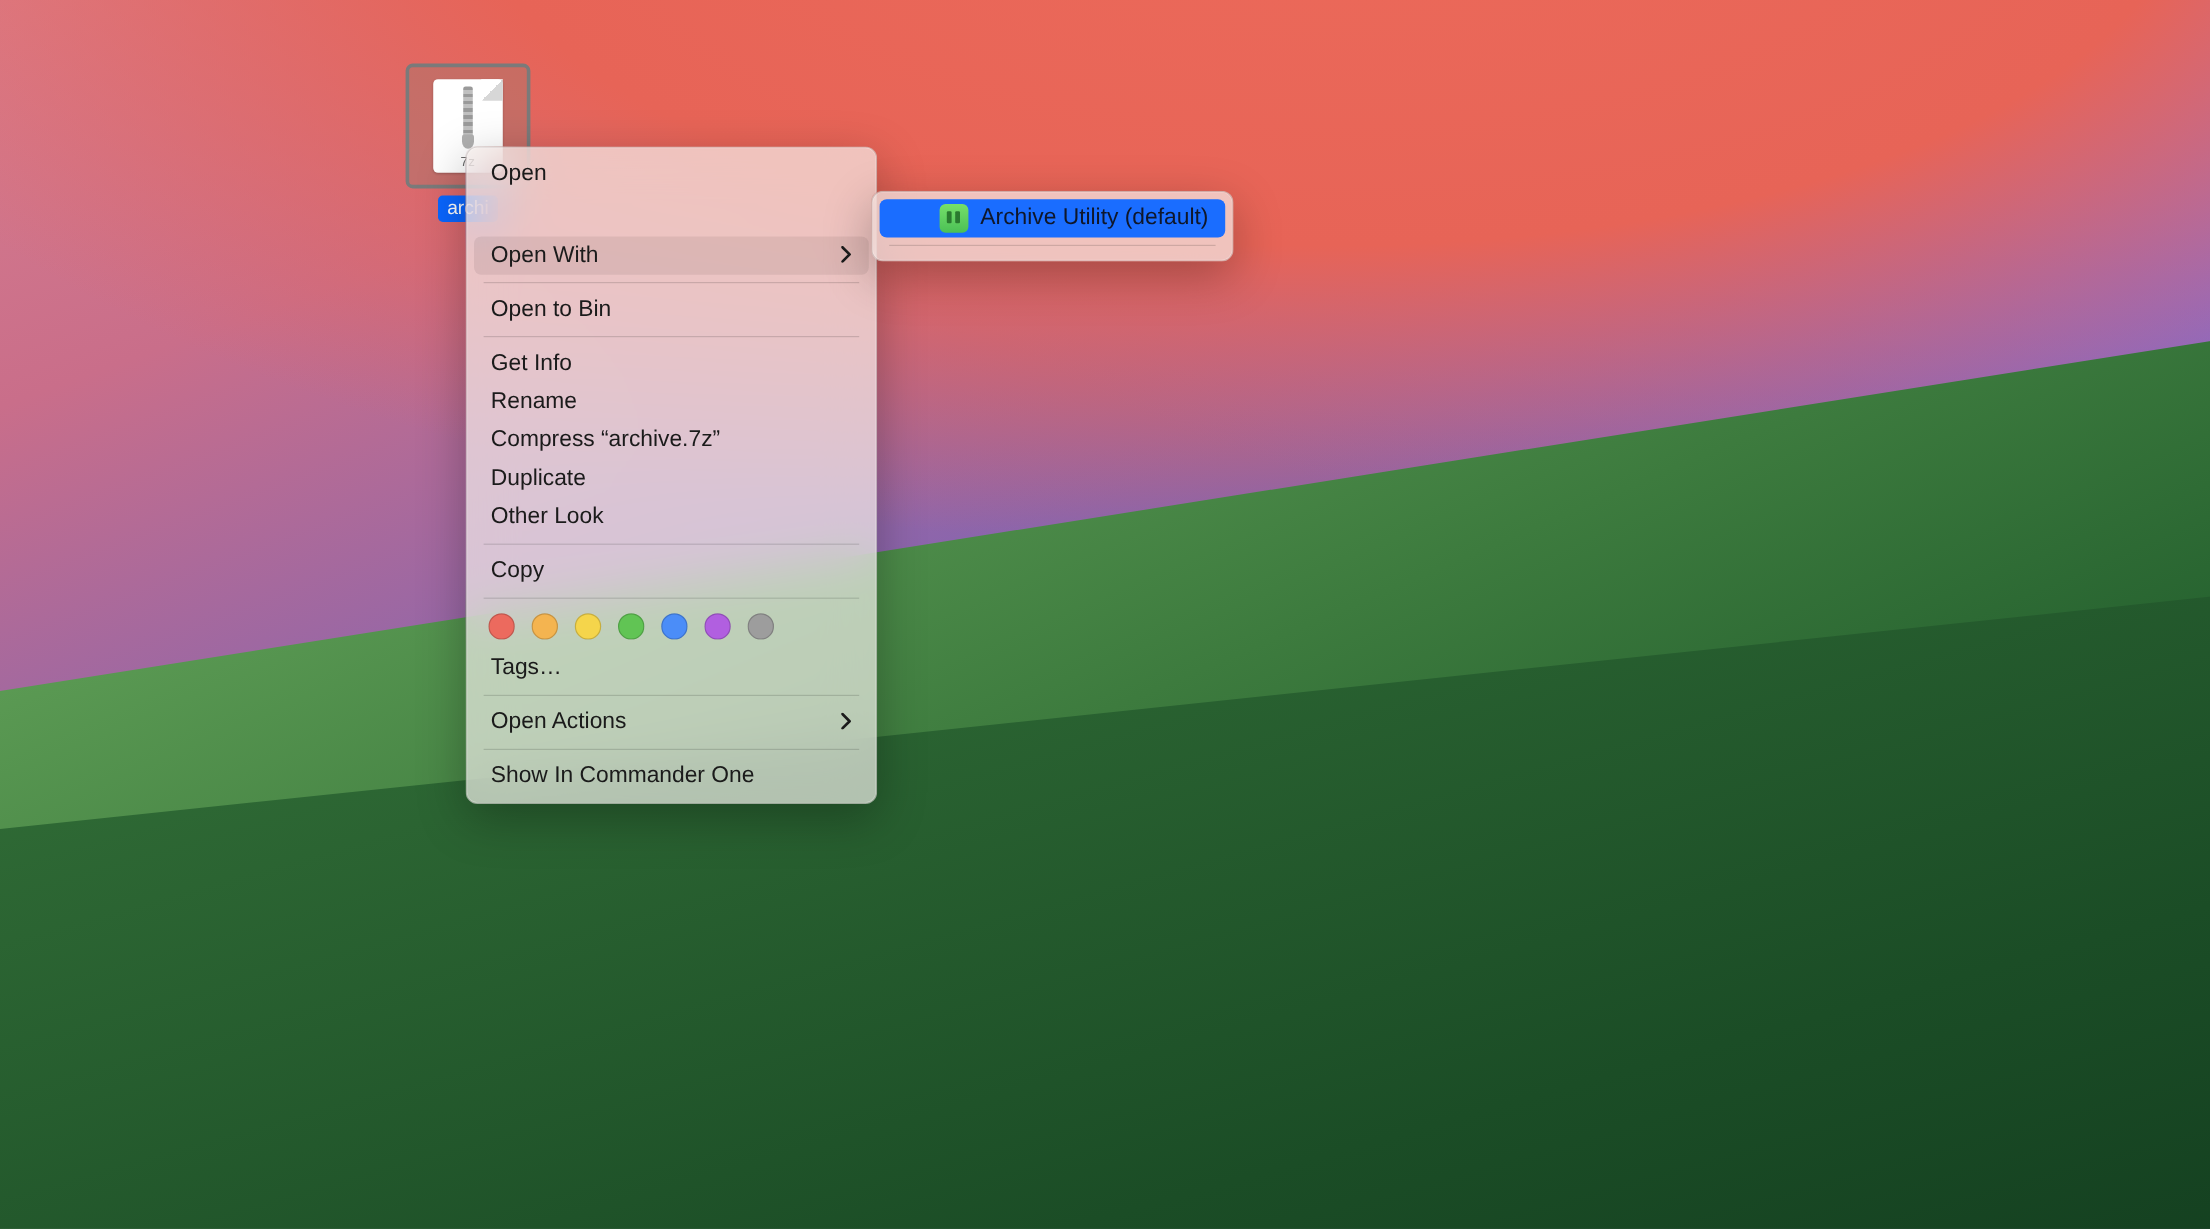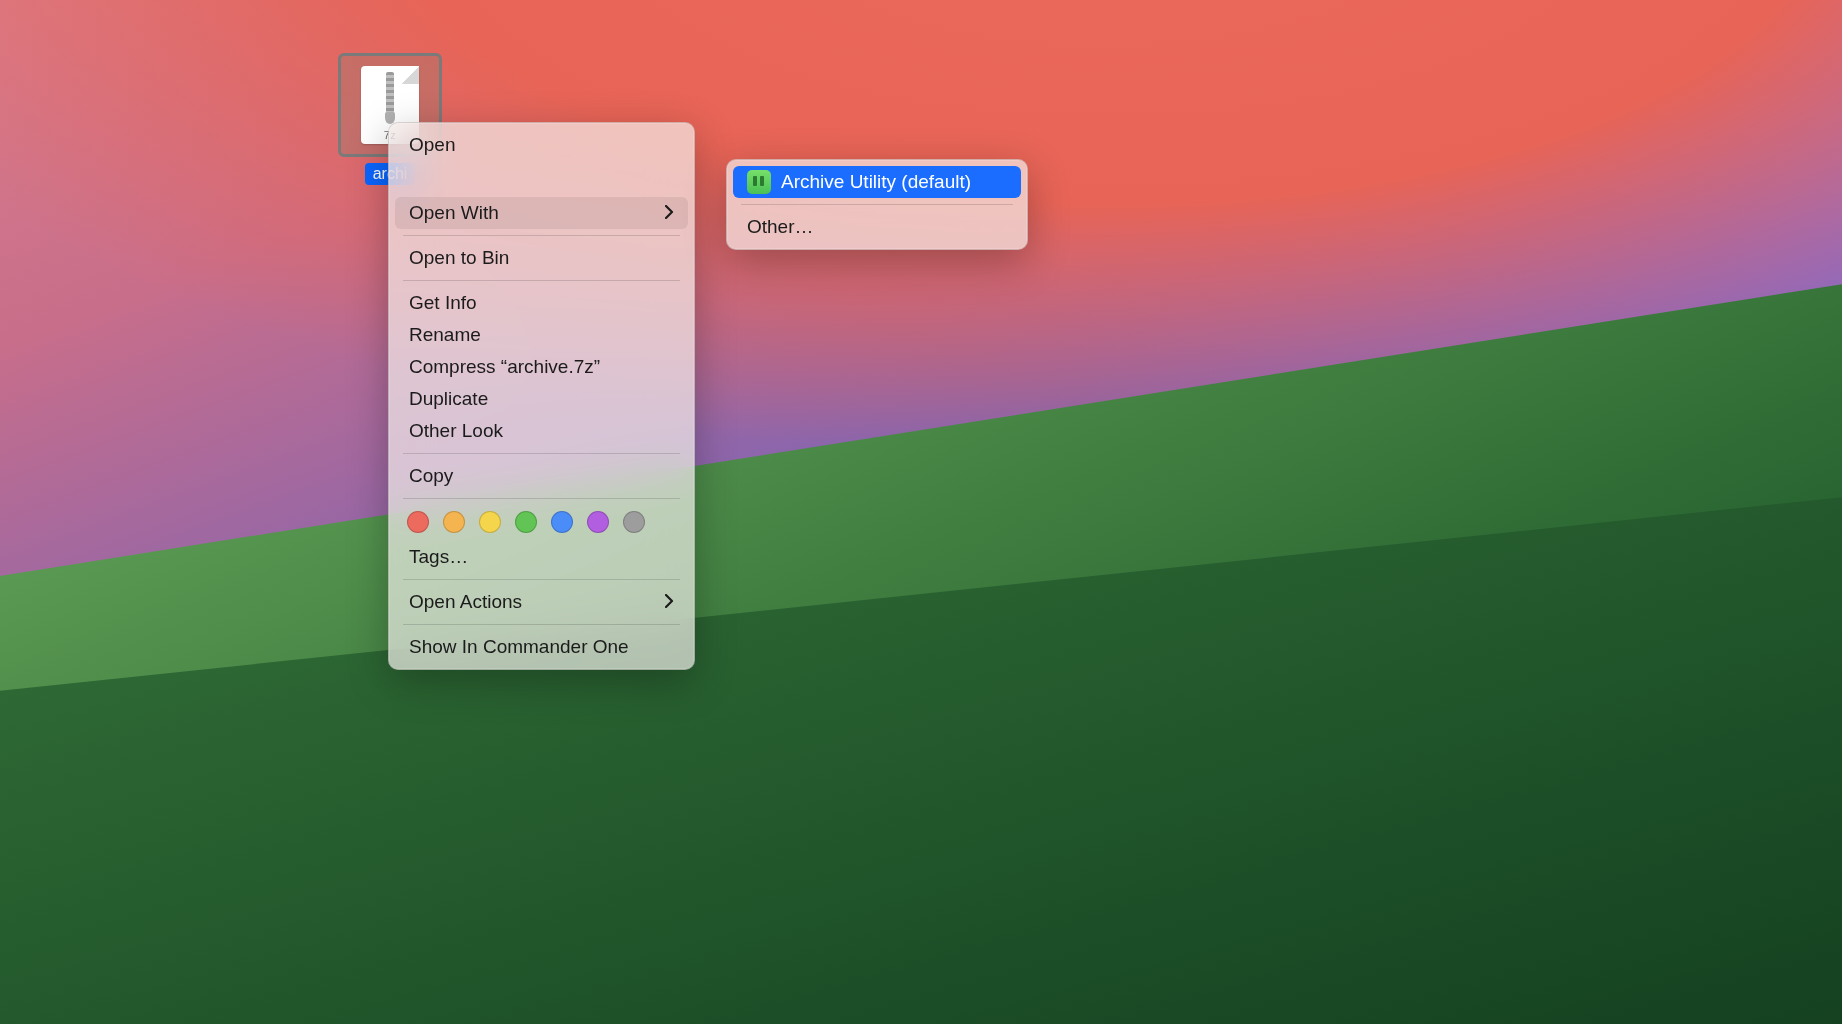--- a/index.html
+++ b/index.html
@@ -98,39 +98,40 @@
     border: 1px solid rgba(0,0,0,0.12);
     border-radius: 10px;
     box-shadow: 0 12px 40px rgba(0,0,0,0.28), 0 0 0 0.5px rgba(255,255,255,0.3) inset;
     padding: 6px;
     font-size: 19px;
     color: #1b1b1b;
     z-index: 10;
   }
   .menu.main {
     left: 388px; top: 122px;
-    width: 307px;
+    width: 343px;
   }
   .menu.sub {
     left: 726px; top: 159px;
     width: 302px;
     z-index: 11;
   }
   .menu .item {
     display: flex; align-items: center;
     height: 32px;
     padding: 0 14px;
     border-radius: 6px;
     white-space: nowrap;
     position: relative;
   }
   .menu .item.highlight { background: rgba(0,0,0,0.07); margin-top: 36px; }
   .menu .item.sel {
     background: #1a6dff;
-    color: #ffffff;
+    color: #0f172a;
+    justify-content: flex-end;
   }
   .menu .item .chev {
     margin-left: auto;
     font-size: 18px;
   }
   .menu .sep {
     height: 1px;
     background: rgba(0,0,0,0.14);
     margin: 6px 8px;
   }
@@ -245,18 +246,15 @@
       <span>Show In Commander One</span>
     </div>
   </div>
 
   <div class="menu sub">
     <div class="item sel">
       <span class="appicon"></span>
       <span>Archive Utility (default)</span>
     </div>
     <div class="sep"></div>
-    <div class="item">
-      <span>Other…</span>
-    </div>
   </div>
 
 </div>
 
 </body></html>

